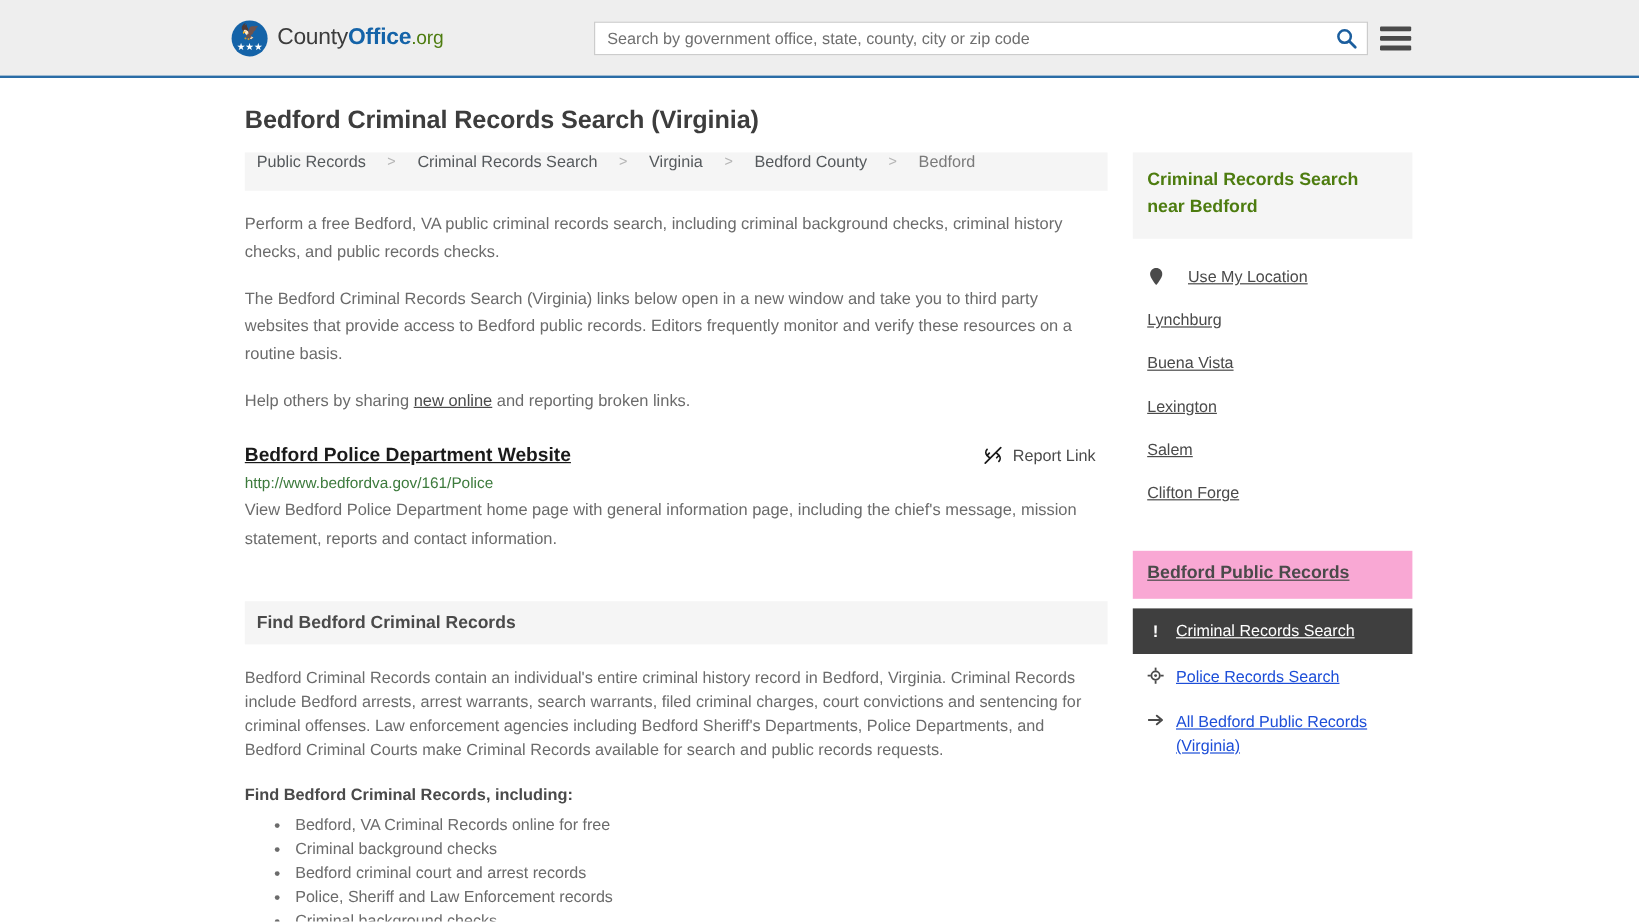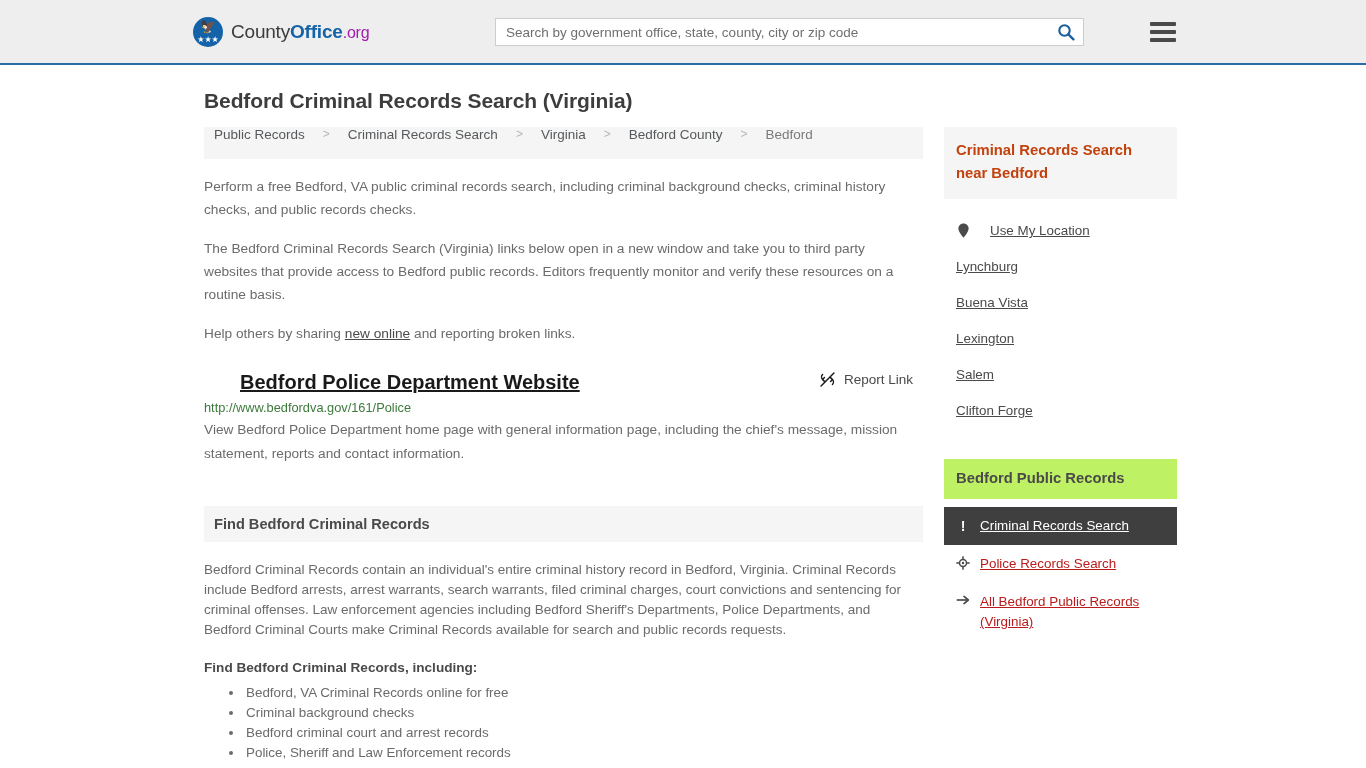--- a/index.html
+++ b/index.html
@@ -59,27 +59,27 @@
     letter-spacing: 0px;
   }
   .brand-text {
     font-size: 19px;
     color: #3c3c3c;
     letter-spacing: -0.2px;
     white-space: nowrap;
   }
   .brand-text .b-county { color: #3c3c3c; }
   .brand-text .b-office { color: #1463a8; font-weight: bold; }
-  .brand-text .b-org { color: #a21caf; font-size: 16px; }
+  .brand-text .b-org { color: #4d7c0f; font-size: 16px; }
 
   .search-wrap {
     position: absolute;
     left: 495px;
     top: 18px;
-    width: 589px;
+    width: 645px;
     height: 28px;
     background: #ffffff;
     border: 1px solid #cccccc;
     display: flex;
     align-items: flex-end;
   }
   .search-input {
     flex: 1 1 auto;
     border: none;
     outline: none;
@@ -180,26 +180,25 @@
   }
 
   
   .link-entry { margin-top: 26px; }
   .link-entry-top {
     display: flex;
     align-items: flex-start;
     justify-content: space-between;
   }
   .link-title {
-    font-size: 20px;
+    font-size: 16px;
     font-weight: bold;
     color: #1a1a1a;
     text-decoration: underline;
     cursor: pointer;
-    margin-left: 36px;
   }
   .report-link {
     display: flex;
     align-items: center;
     gap: 8px;
     cursor: pointer;
     font-size: 13.5px;
     color: #4a4a4a;
     padding-right: 10px;
     white-space: nowrap;
@@ -260,21 +259,21 @@
   
   .side-box-head {
     background: #f5f5f5;
     padding: 12px 12px 14px 12px;
   }
   .side-box-head h3 {
     margin: 0;
     font-size: 14.8px;
     font-weight: bold;
     line-height: 23px;
-    color: #c2410c;
+    color: #4d7c0f;
   }
   .side-links { margin-top: 14px; }
   .side-link-row {
     display: flex;
     align-items: flex-start;
     gap: 20px;
     padding: 8px 12px;
     cursor: pointer;
   }
   .side-link-row .side-link-label {
@@ -288,42 +287,43 @@
     flex: 0 0 auto;
     width: 14px;
     display: flex;
     align-items: center;
     justify-content: center;
     color: #4a4a4a;
     margin-top: 2px;
   }
 
   .side-box-head2 {
-    background: #bef264;
+    background: #f9a8d4;
     padding: 11px 12px 13px 12px;
     margin-top: 30px;
+    text-decoration: underline;
   }
   .side-box-head2 h3 {
     margin: 0;
     font-size: 14.8px;
     font-weight: bold;
     color: #4a4a4a;
   }
   .records-nav { margin-top: 8px; }
   .records-item {
     display: flex;
     align-items: flex-start;
     gap: 10px;
     padding: 9px 12px;
     cursor: pointer;
   }
   .records-item .rec-label {
     font-size: 13.4px;
     line-height: 20px;
-    color: #b91c1c;
+    color: #1d4ed8;
     text-decoration: underline;
   }
   .records-item.active {
     background: #3f3f3f;
   }
   .records-item.active .rec-label { color: #ffffff; }
   .records-item.active .side-ico { color: #ffffff; }
   .rec-bang {
     font-weight: bold;
     font-size: 14px;

